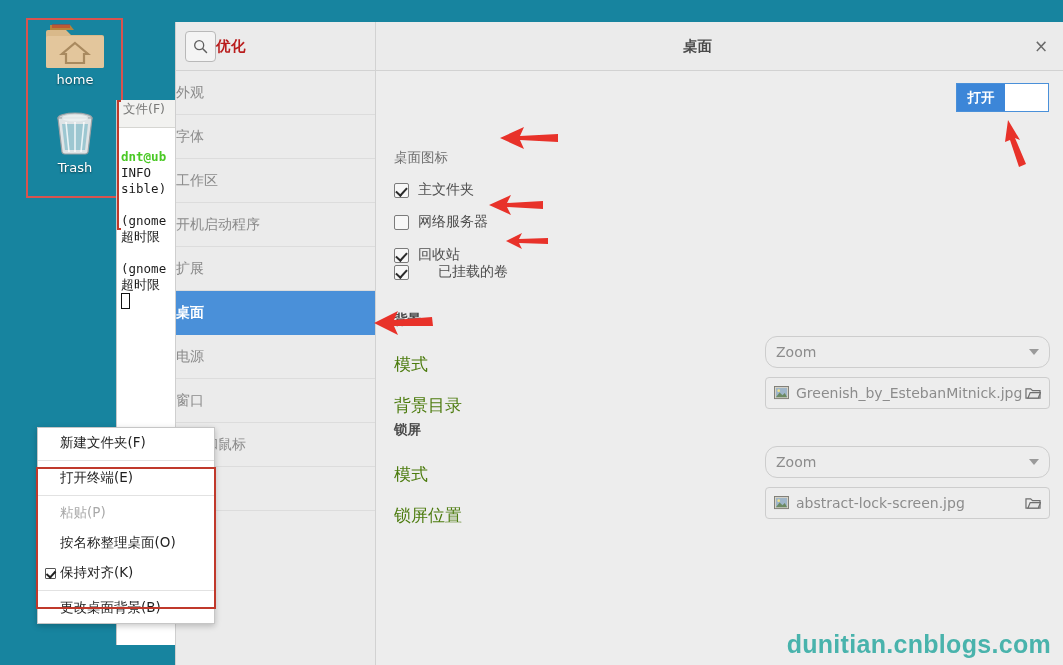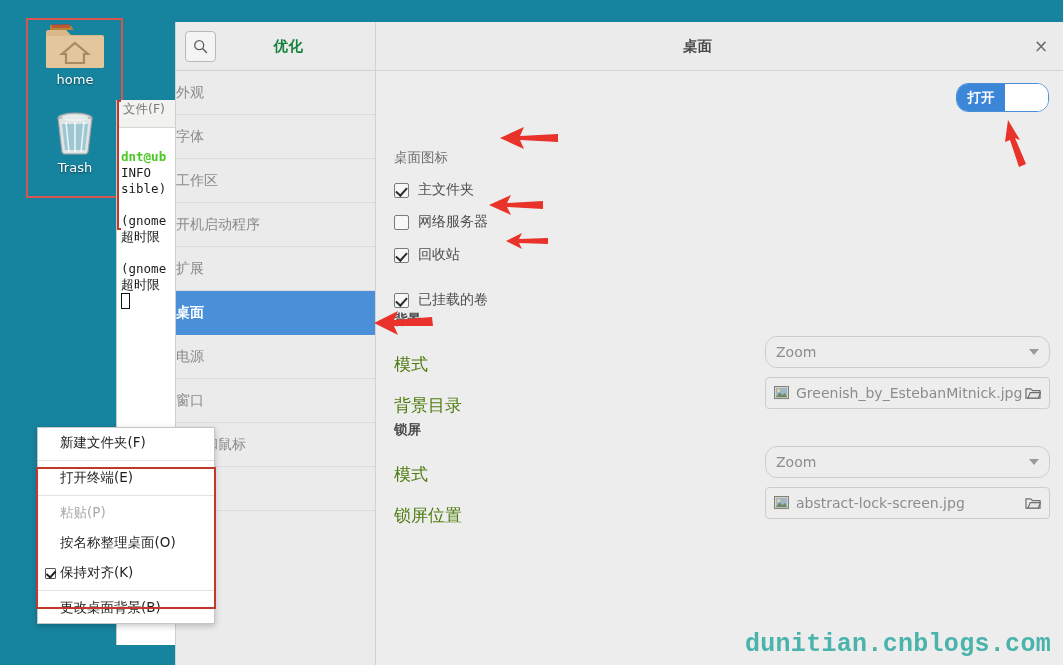--- a/index.html
+++ b/index.html
@@ -67,21 +67,21 @@
   #tw-header-left {
     width: 200px; flex: 0 0 200px; display: flex; align-items: center;
     border-right: 1px solid #d2d2d2; padding-left: 9px;
   }
   #search-btn {
     width: 31px; height: 31px; border: 1px solid #b9b9b9; border-radius: 4px;
     background: #f4f4f4; display: flex; align-items: center; justify-content: center;
     cursor: pointer;
   }
   #tw-app-title {
-    flex: 1; text-align: center; font-size: 14.5px; color: #15803d;
+    flex: 1; font-size: 14.5px; color: #b91c1c;
     font-weight: bold; letter-spacing: .5px; padding-right: 14px;
   }
   #tw-header-right {
     flex: 1; display: flex; align-items: center; position: relative;
   }
   #tw-page-title {
     flex: 1; text-align: center; font-size: 14.5px; color: #4b4b4b; font-weight: bold;
   }
   #tw-close {
     width: 44px; text-align: center; font-size: 17px; color: #6a6a6a;
@@ -143,21 +143,21 @@
   .filebtn {
     position: absolute; height: 32px; border: 1px solid #cdcdcd; border-radius: 4px;
     background: #ededed; display: flex; align-items: center; padding: 0 8px;
     cursor: pointer;
   }
   .filebtn .fv { flex: 1; font-size: 14px; color: #8c8c8c; margin-left: 7px; }
 
   
   #toggle {
     position: absolute; right: 14px; top: 12px; width: 93px; height: 29px;
-    border: 1px solid #4a90d9; border-radius: 12px; background: #ffffff;
+    border: 1px solid #4a90d9; border-radius: 0; background: #ffffff;
     display: flex; cursor: pointer; overflow: hidden;
   }
   #toggle .on {
     width: 48px; background: #3c86d8; color: #fff; font-size: 13.5px;
     font-weight: bold; display: flex; align-items: center; justify-content: center;
   }
   #toggle .off { flex: 1; background: #ffffff; }
 
   
   #ctxmenu {
@@ -189,21 +189,21 @@
   .arrow { position: absolute; z-index: 50; pointer-events: none; }
 
   
   #wm { position: absolute; right: 12px; bottom: 6px; text-align: right; z-index: 60; }
   #wm .l1 {
     font-size: 25px; color: #f0a93b; font-weight: bold; letter-spacing: .5px;
     font-family: "DejaVu Sans", "Liberation Sans", sans-serif;
   }
   #wm .l2 {
     font-size: 25px; color: #49b3ac; font-weight: bold; letter-spacing: .3px;
-    font-family: Liberation Mono, monospace; margin-top: 1px;
+    font-family: Liberation Sans, sans-serif; margin-top: 1px;
   }
 </style>
 </head>
 <body>
 
 <div id="desktop">
 
   <div class="desk-sel-box"></div>
 
   <div class="desk-icon" id="icon-home">
@@ -312,21 +312,21 @@
           <span class="cl">主文件夹</span>
         </div>
         <div class="cbrow" style="left:18px; top:142px;">
           <span class="cbox"></span>
           <span class="cl">网络服务器</span>
         </div>
         <div class="cbrow" style="left:18px; top:175px;">
           <span class="cbox checked"></span>
           <span class="cl">回收站</span>
         </div>
-        <div class="cbrow" style="left:18px; top:220px;">
+        <div class="cbrow" style="left:18px; top:192px;gap:20px;">
           <span class="cbox checked"></span>
           <span class="cl">已挂载的卷</span>
         </div>
 
         <div class="grp-title bold" style="left:18px; top:240px;">背景</div>
         <div class="row-label" style="left:18px; top:275px;">模式</div>
         <div class="combo" style="left:389px; top:265px; width:285px;">
           <span class="cv">Zoom</span>
           <span class="caret"></span>
         </div>

